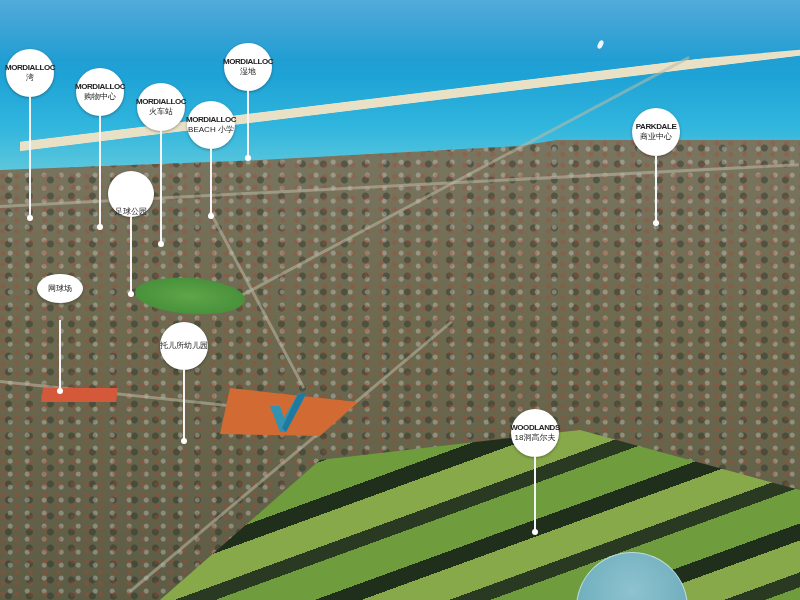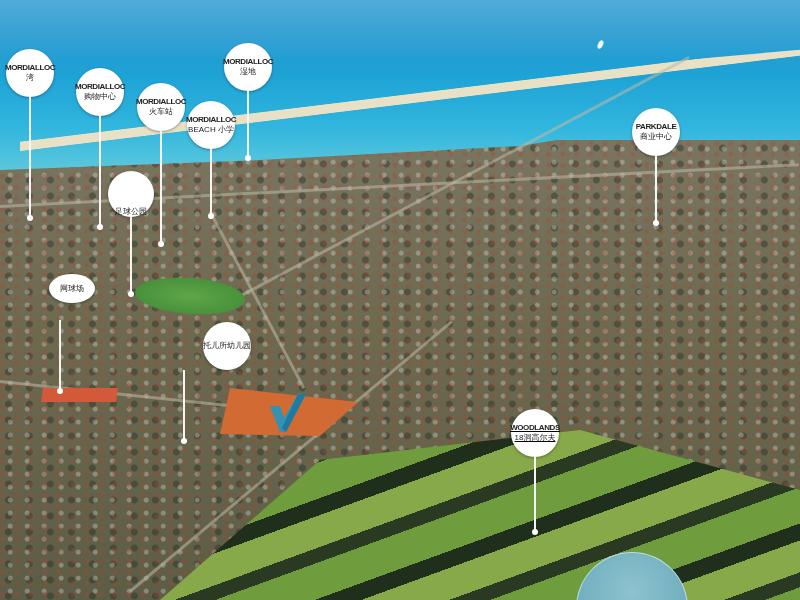--- a/index.html
+++ b/index.html
@@ -126,36 +126,36 @@
 
   <div class="pin" style="left:108px;top:171px;">
     <div class="bubble" style="left:0;top:0;width:46px;height:46px;justify-content:flex-end;">
       <span class="zh">足球公园</span>
     </div>
     <div class="stem" style="left:22px;top:46px;height:76px;"></div>
     <div class="dot" style="left:20px;top:120px;"></div>
   </div>
 
   <div class="pin" style="left:37px;top:274px;">
-    <div class="bubble" style="left:12px;top:0;width:46px;height:29px;">
+    <div class="bubble" style="left:0;top:0;width:46px;height:29px;">
       <span class="zh">网球场</span>
     </div>
     <div class="stem" style="left:22px;top:46px;height:70px;"></div>
     <div class="dot" style="left:20px;top:114px;"></div>
   </div>
 
   <div class="pin" style="left:160px;top:322px;">
-    <div class="bubble" style="left:0;top:0;width:48px;height:48px;margin-left:43px;">
+    <div class="bubble" style="left:0;top:0;width:48px;height:48px;">
       <span class="zh">托儿所幼儿园</span>
     </div>
     <div class="stem" style="left:23px;top:48px;height:70px;"></div>
     <div class="dot" style="left:21px;top:116px;"></div>
   </div>
 
   <div class="pin" style="left:511px;top:409px;">
-    <div class="bubble" style="left:0;top:0;width:48px;height:48px;text-decoration:underline;">
+    <div class="bubble" style="left:0;top:0;width:48px;height:48px;">
       <span class="en">WOODLANDS</span>
       <span class="zh">18洞高尔夫</span>
     </div>
     <div class="stem" style="left:23px;top:48px;height:74px;"></div>
     <div class="dot" style="left:21px;top:120px;"></div>
   </div>
 </div>
 
 </body></html>

